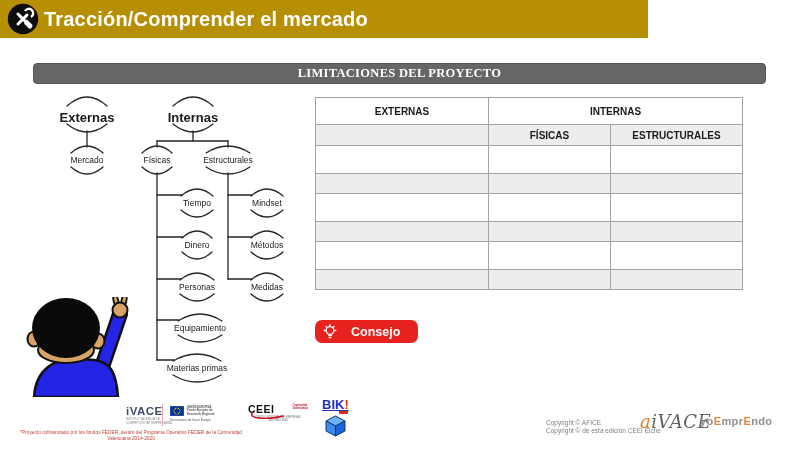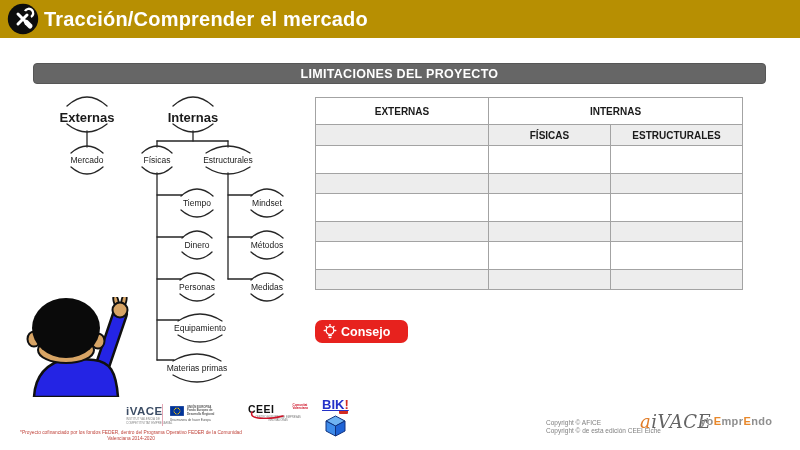--- a/index.html
+++ b/index.html
@@ -3,33 +3,33 @@
 <meta charset="utf-8">
 <style>
   * { margin:0; padding:0; box-sizing:border-box; }
   html,body { background:#ffffff; }
   .slide {
     position:relative; width:800px; height:450px; background:#fff;
     font-family:"Liberation Sans", sans-serif; overflow:hidden;
   }
   
   .header {
-    position:absolute; top:0; left:0; width:800px; height:38px;
+    position:absolute; top:0; left:0; width:648px; height:38px;
     background:#B78F02; display:flex; align-items:center;
   }
   .tool-badge { position:absolute; left:7px; top:3px; width:32px; height:32px; }
   .header-title {
     margin-left:44px; color:#fff; font-size:20px; font-weight:700; letter-spacing:.2px;
   }
   
   .section-bar {
     position:absolute; left:33px; top:63px; width:733px; height:21px;
     background:#666; border:1px solid #565656; border-radius:4px;
     color:#fff; font-size:12.5px; font-weight:700; letter-spacing:.3px;
-    display:flex; align-items:center; justify-content:center;
+    display:flex; align-items:center; justify-content:center;font-family:Liberation Serif, serif;
   }
   
   .tree { position:absolute; left:40px; top:88px; width:270px; height:302px; }
   .tree text { font-family:"Liberation Sans", sans-serif; fill:#1a1a1a; }
   .tree .big { font-size:13px; font-weight:600; }
   .tree .small { font-size:8.5px; }
   
   .grid {
     position:absolute; left:315px; top:97px; width:427px;
     border-collapse:collapse; table-layout:fixed;
@@ -40,21 +40,21 @@
   }
   .grid tr.h1 { height:27px; }
   .grid tr.h2 { height:21px; }
   .grid tr.rw { height:28px; }
   .grid tr.rg { height:20px; }
   .grid .gray td, .grid tr.rg td { background:#EDEDED; }
   
   .consejo {
     position:absolute; left:315px; top:320px; height:23px;
     background:#E7221E; border-radius:7px;
-    display:inline-flex; align-items:center; gap:4px; padding:0 18px 0 8px;
+    display:inline-flex; align-items:center; gap:14px; padding:0 18px 0 8px;
     color:#fff; font-size:12.5px; font-weight:700;
   }
   .advice {
     position:absolute; left:315px; top:347px; width:427px;
     font-size:11px; line-height:13.5px; color:#53524B; text-align:justify;
   }
   
   .character { position:absolute; left:22px; top:297px; width:124px; height:100px; }
   
   .gva { position:absolute; left:14px; top:402px; display:flex; gap:4px; align-items:center; }

